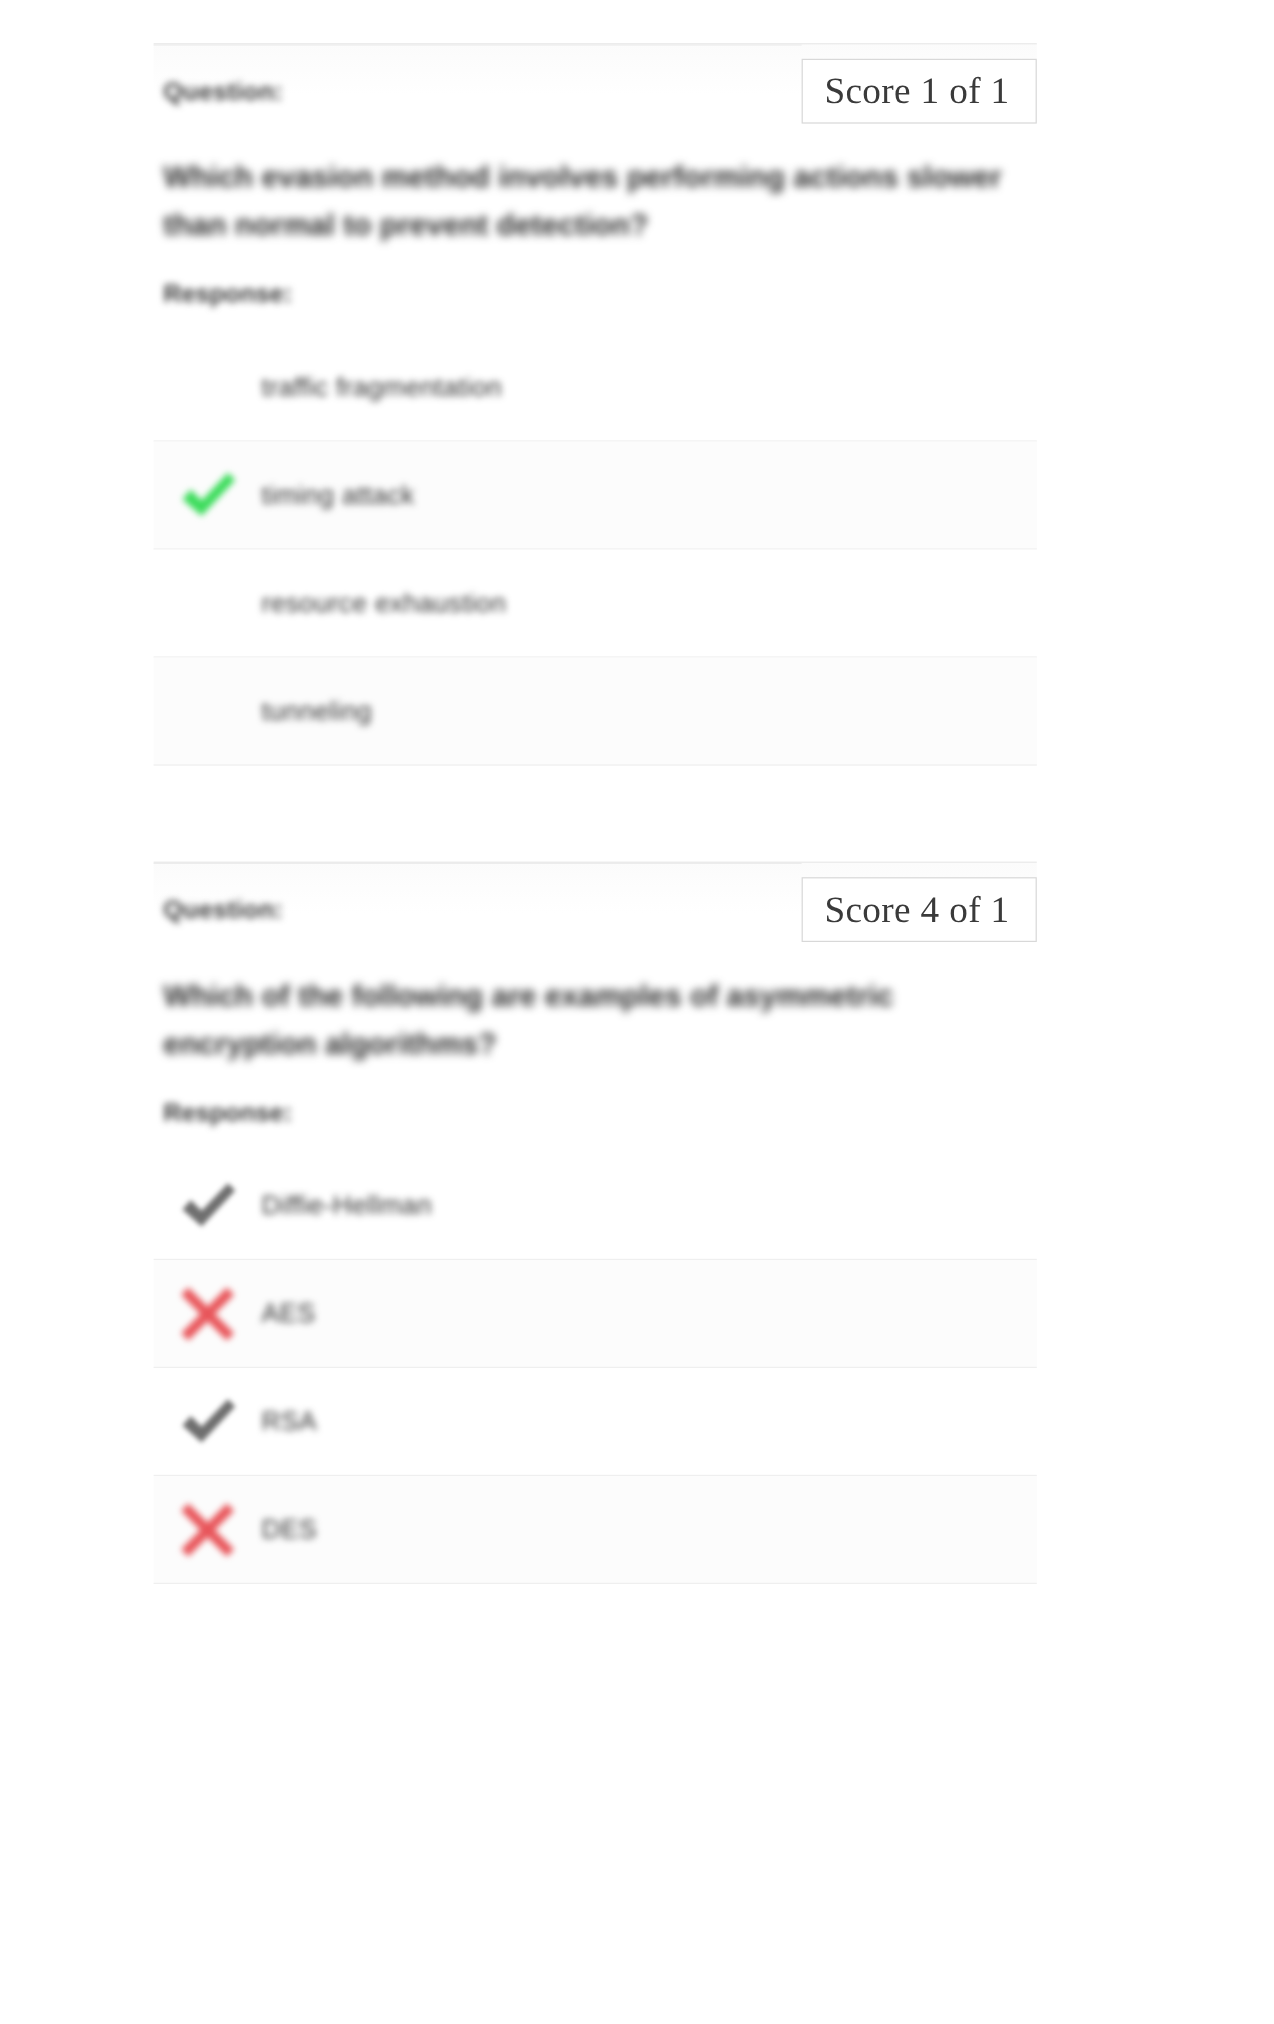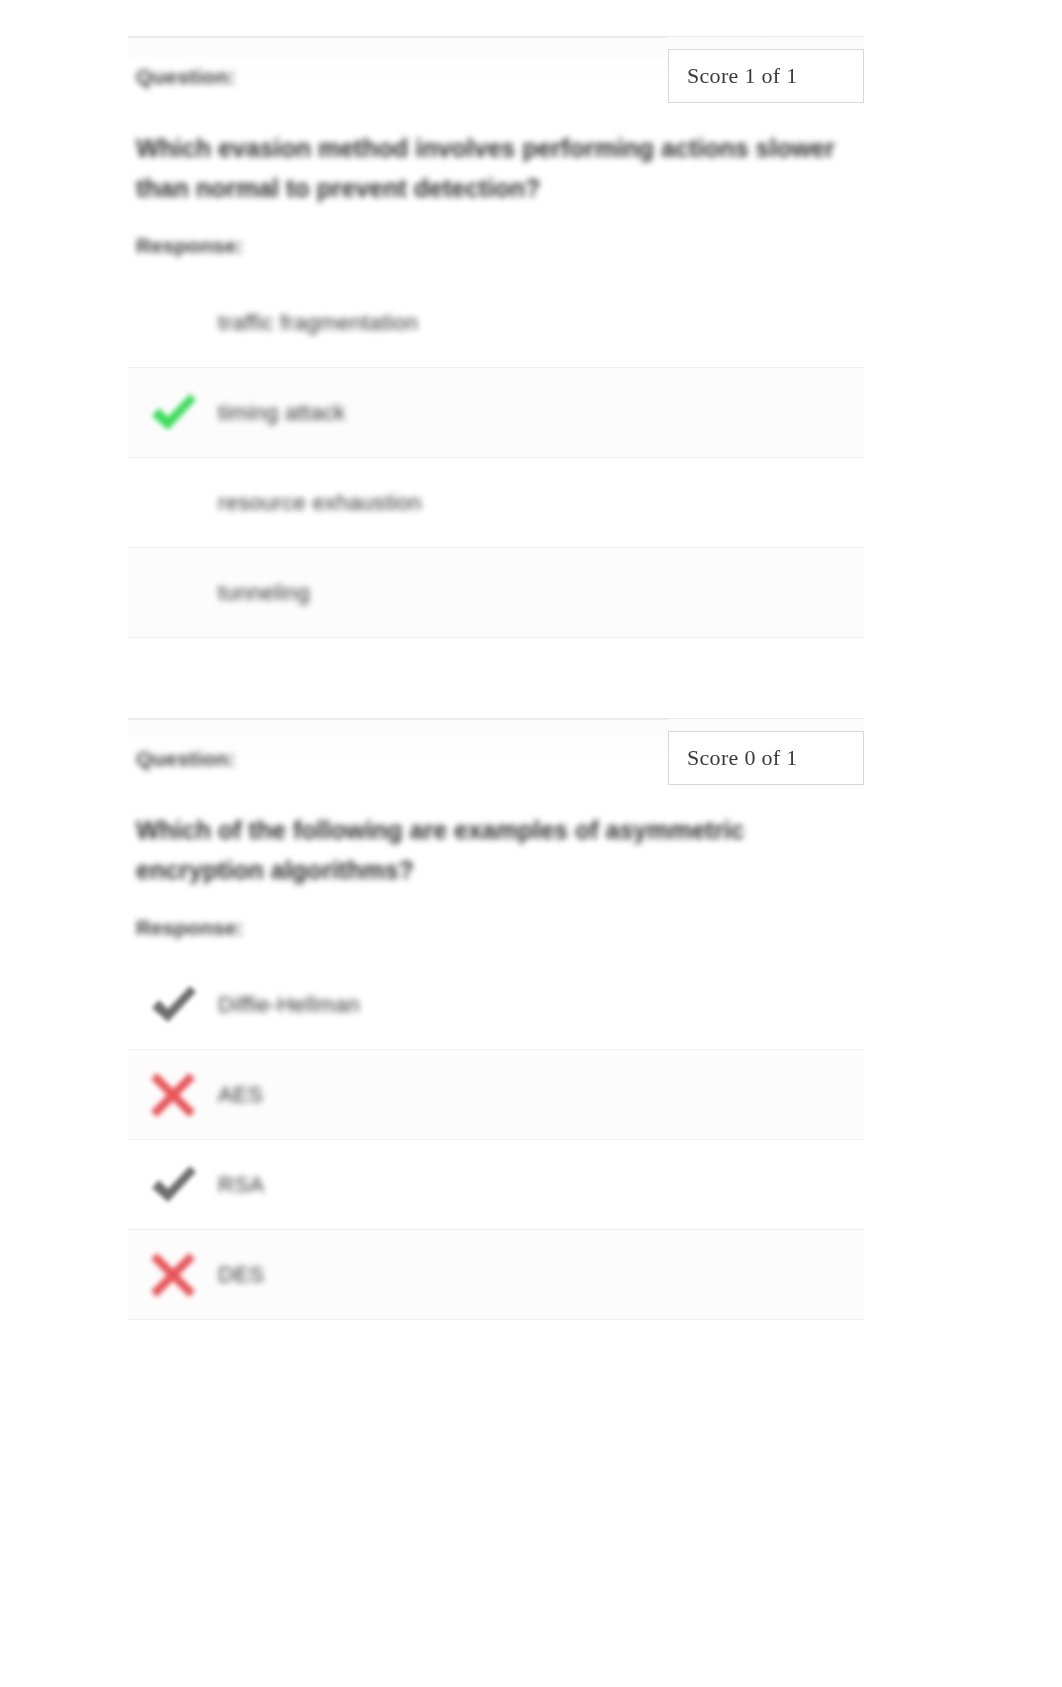--- a/index.html
+++ b/index.html
@@ -65,21 +65,21 @@
     width: 196px;
     height: 54px;
     border: 1px solid #d8d8d8;
     background: #ffffff;
     display: flex;
     align-items: center;
     padding-left: 18px;
   }
   .score-text {
     font-family: "Liberation Serif", serif;
-    font-size: 22px;
+    font-size: 31px;
     color: #3a3a3a;
     letter-spacing: 0.3px;
   }
 
   
   .q-text {
     padding: 14px 8px 0 8px;
     font-size: 25px;
     font-weight: bold;
     line-height: 40px;
@@ -183,21 +183,21 @@
 
     </div>
   </div>
 
   <div class="question-block" id="q2">
 
     <div class="q-header">
       <div class="q-header-rule"></div>
       <div class="q-label">Question:</div>
       <div class="score-box">
-        <span class="score-text">Score 0 of 1</span>
+        <span class="score-text">Score 4 of 1</span>
       </div>
     </div>
 
     <div class="q-text">Which of the following are examples of asymmetric encryption algorithms?</div>
 
     <div class="resp-label">Response:</div>
 
     <div class="options">
 
       <div class="option-row">

